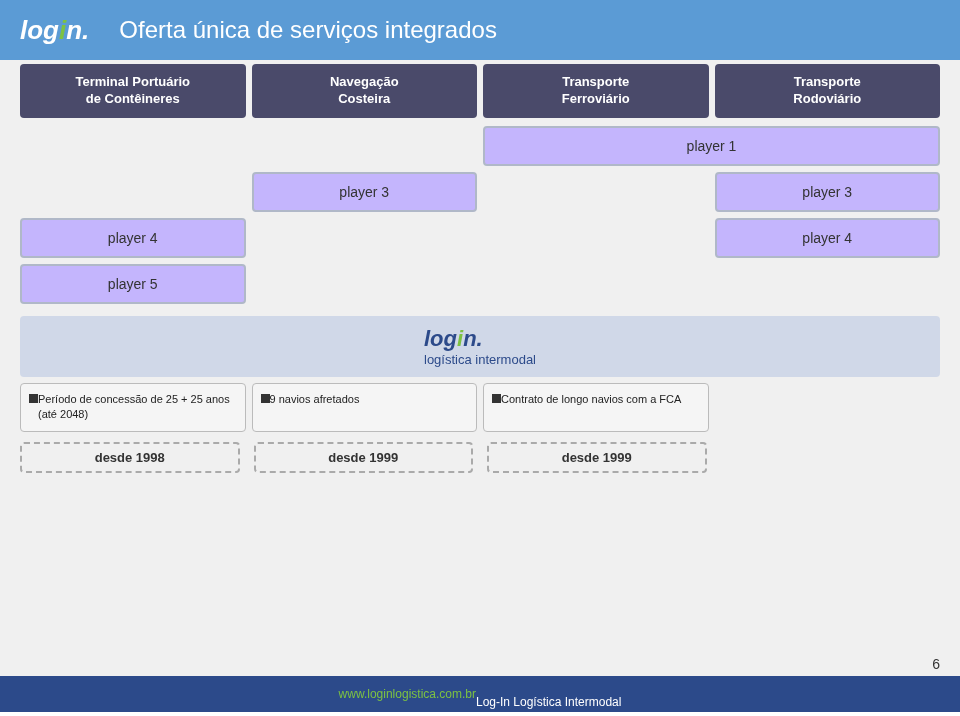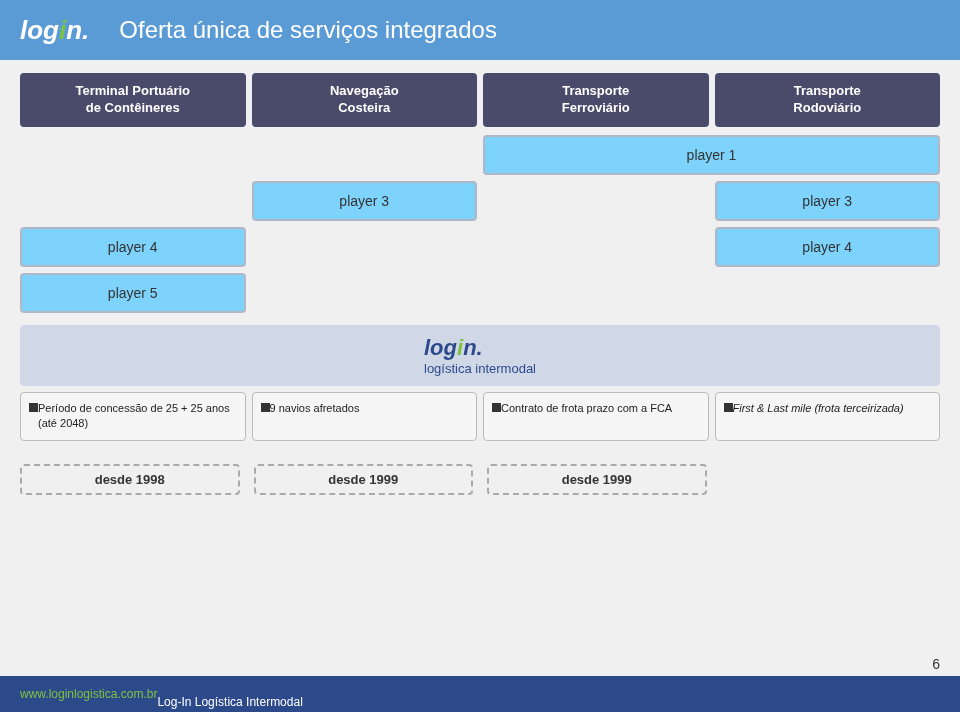--- a/index.html
+++ b/index.html
@@ -31,21 +31,21 @@
     .logo-dot { color: #7dc242; }
     #header-title {
       font-size: 24px;
       color: #fff;
       font-weight: normal;
     }
 
     
     #main {
       background: #f0f0f0;
-      padding: 13px 20px;
+      padding: 4px 20px;
       height: calc(716px - 60px - 40px);
       display: flex;
       flex-direction: column;
     }
 
     
     #col-headers {
       display: grid;
       grid-template-columns: 1fr 1fr 1fr 1fr;
       gap: 6px;
@@ -112,39 +112,39 @@
       background: #333;
       flex-shrink: 0;
       margin-top: 2px;
     }
 
     
     #desde-row {
       display: grid;
       grid-template-columns: 1fr 1fr 1fr 1fr;
       gap: 14px;
-      margin-top: 23px;
+      margin-top: 10px;
     }
     .desde-cell {
       border: 2px dashed #aaa;
       border-radius: 4px;
       padding: 6px;
       text-align: center;
       font-size: 13px;
       font-weight: bold;
       color: #333;
     }
 
     
     #footer {
       background: #2c4a8a;
       height: 36px;
       display: flex;
       align-items: center;
-      justify-content: flex-start;
+      justify-content: center;
       padding: 0 20px;
     }
     .footer-url {
       color: #7dc242;
       font-size: 12px;
     }
     .footer-brand {
       color: #fff;
       font-size: 12px;
       margin-top: 16px;
@@ -158,21 +158,21 @@
     }
 
     .row-area {
       display: grid;
       grid-template-columns: 1fr 1fr 1fr 1fr;
       gap: 6px;
       margin-bottom: 6px;
     }
 
     .span-cell {
-      background: #7dd3fc;
+      background: #c4b5fd;
       border: 2px solid #b0b8c8;
       border-radius: 4px;
       display: flex;
       align-items: center;
       justify-content: center;
       font-size: 14px;
       color: #333;
       font-weight: 500;
       padding: 10px;
     }
@@ -252,27 +252,21 @@
     </div>
     <div class="info-cell">
       <div class="info-cell-bullet">
         <div class="bullet-square"></div>
         <span>9 navios afretados</span>
       </div>
     </div>
     <div class="info-cell">
       <div class="info-cell-bullet">
         <div class="bullet-square"></div>
-        <span>Contrato de frota prazo com a FCA</span>
-      </div>
-    </div>
-    <div class="info-cell">
-      <div class="info-cell-bullet">
-        <div class="bullet-square"></div>
-        <span style="font-style:italic">First &amp; Last mile (frota terceirizada)</span>
+        <span>Contrato de longo navios com a FCA</span>
       </div>
     </div>
   </div>
 
   <div id="desde-row">
     <div class="desde-cell">desde 1998</div>
     <div class="desde-cell">desde 1999</div>
     <div class="desde-cell">desde 1999</div>
   </div>
 

